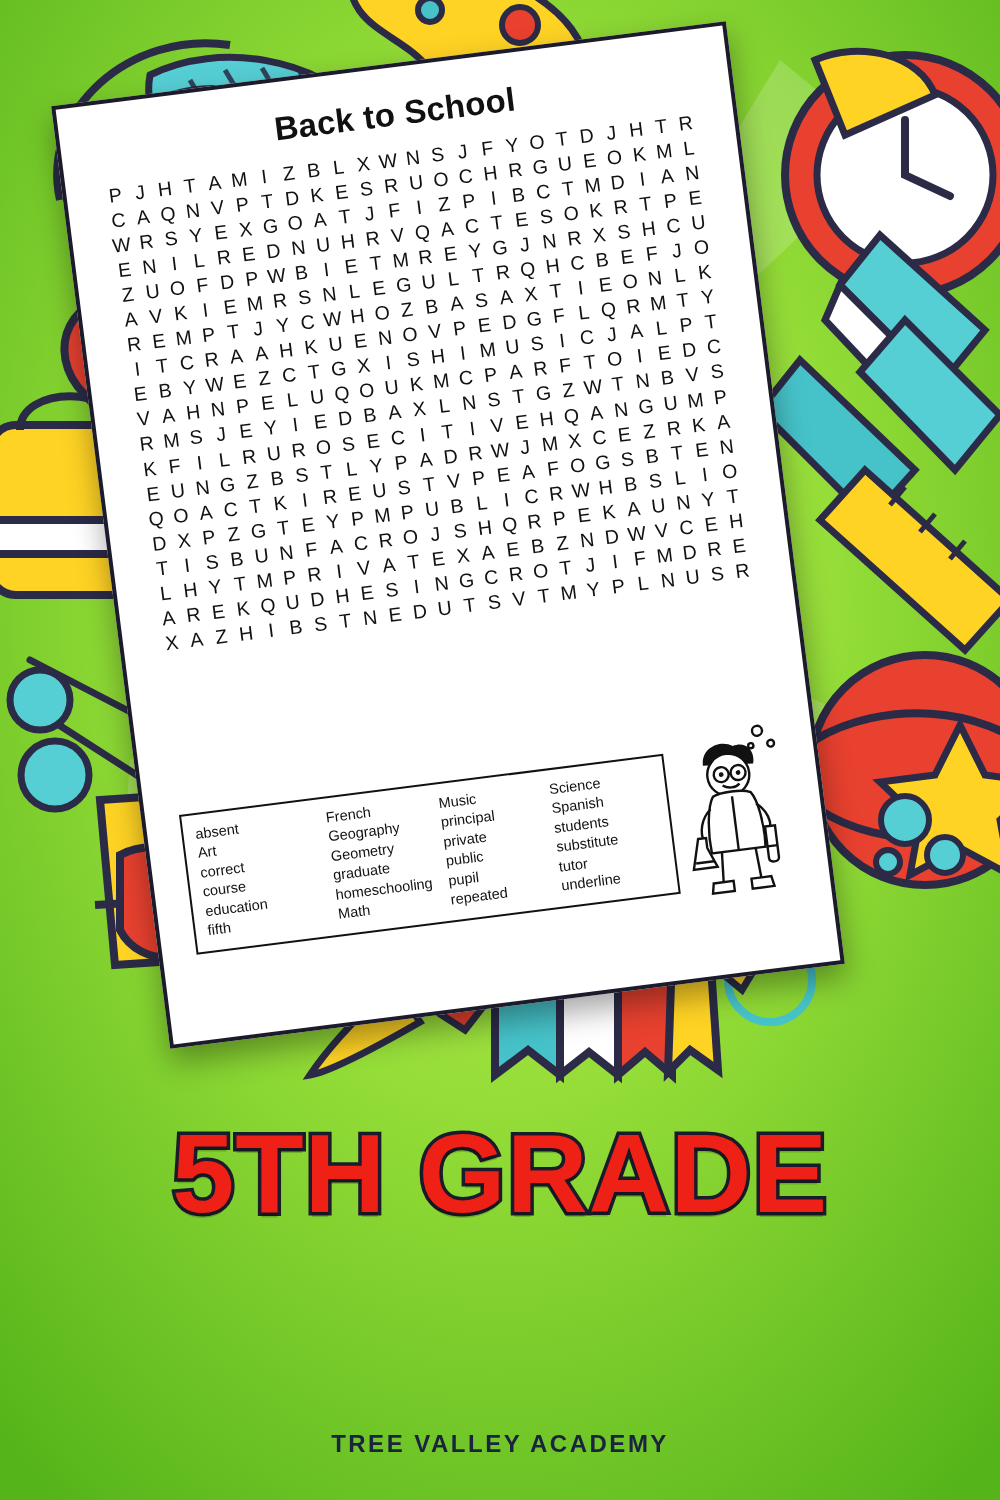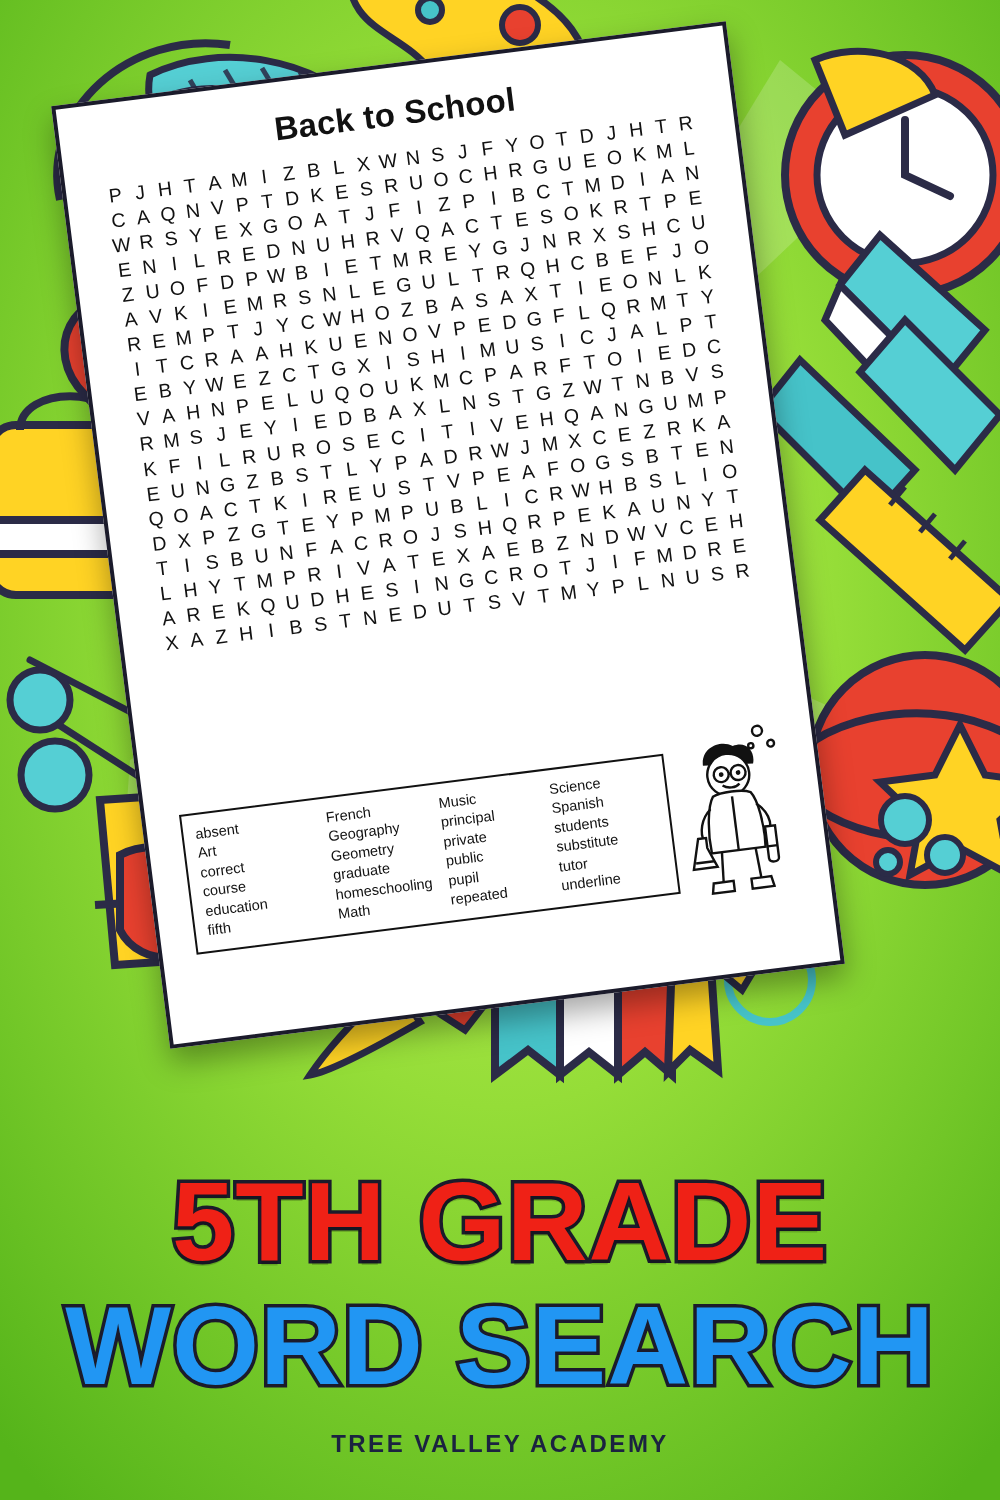--- a/index.html
+++ b/index.html
@@ -45,21 +45,21 @@
   .wb-col div{font-size:14.5px;color:#111;line-height:1.35;}
   .wb-col.c2 div{padding-left:16px;}
   .wb-col.c3 div{padding-left:10px;}
   .wb-col.c4 div{padding-left:6px;}
 
   
   .kid{position:absolute;right:22px;bottom:74px;width:128px;height:180px;}
 
   
   .headline{
-    position:absolute;left:0;right:0;top:1118px;text-align:center;margin-top:48px;
+    position:absolute;left:0;right:0;top:1118px;text-align:center;
   }
   .line1{
     font-size:112px;font-weight:bold;letter-spacing:1px;
     color:#ef2116;
     -webkit-text-stroke:7px #1b1b2b;
     paint-order:stroke fill;
     text-shadow:0 5px 0 rgba(0,0,0,.18);
     line-height:1;
   }
   .line2{
@@ -739,15 +739,14 @@
         <path d="M34 162 L54 162 L54 172 L32 172 Z" fill="#fff"></path>
         <path d="M72 162 L92 162 L94 172 L72 172 Z" fill="#fff"></path>
       </g>
     </svg>
 
   </div>
 </div>
 
 <div class="headline">
   <div class="line1">5TH GRADE</div>
-  <div class="line2">WORD SEARCH</div>
 </div>
 <div class="brand">TREE VALLEY ACADEMY</div>
 
 </body></html>

